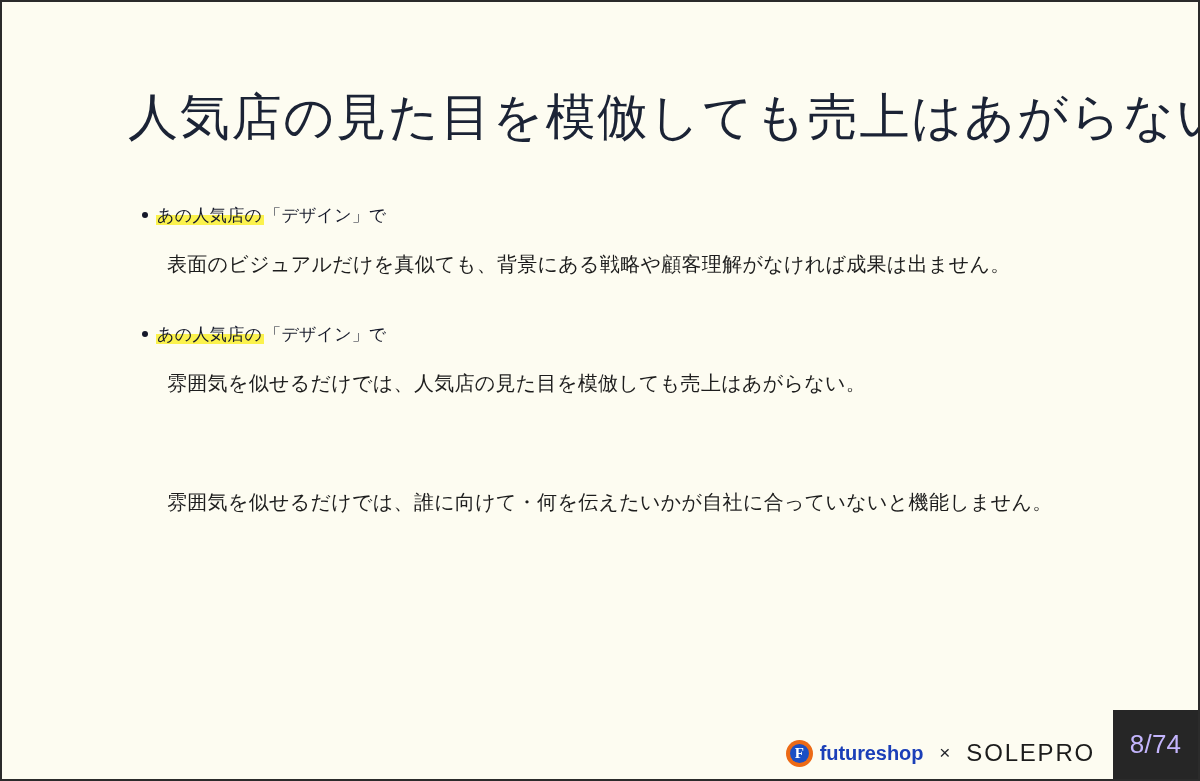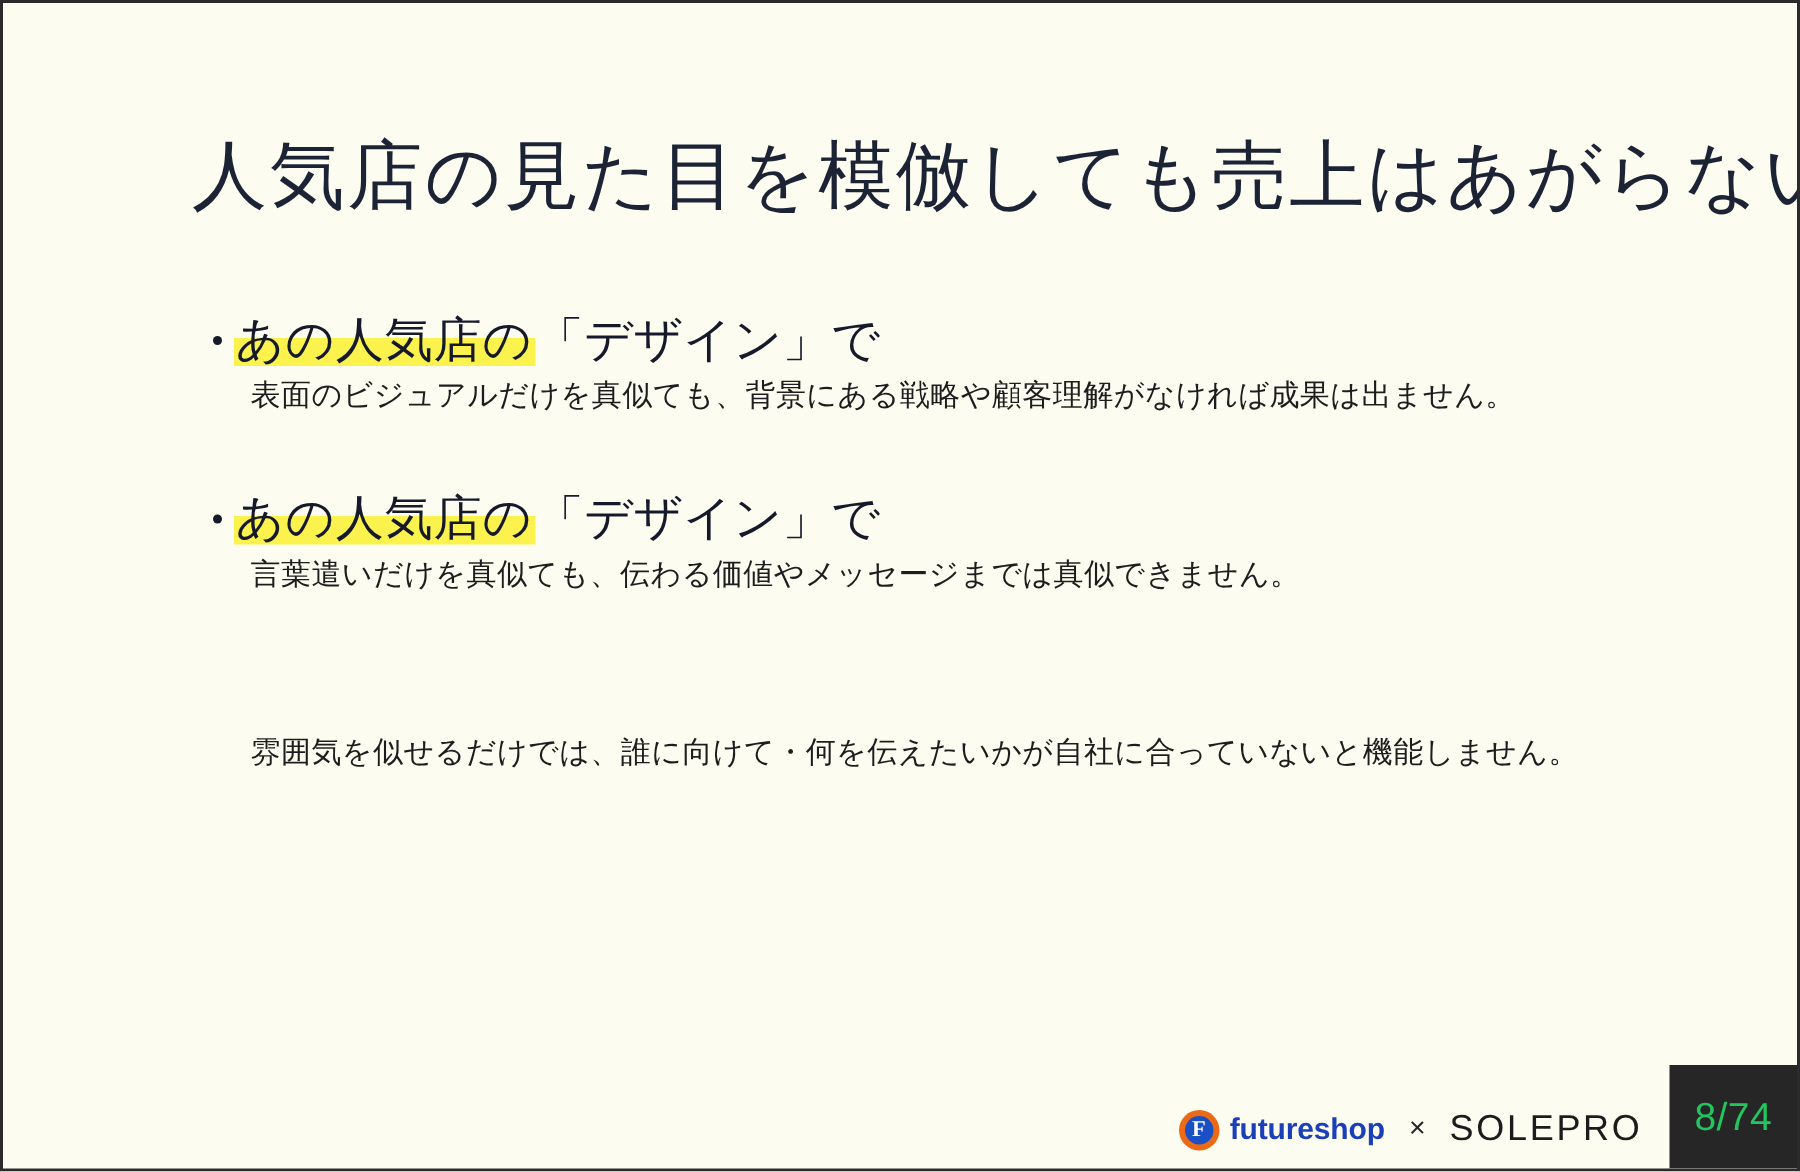--- a/index.html
+++ b/index.html
@@ -42,21 +42,21 @@
 
   .block {
     position: relative;
     height: 119px;
   }
 
   .block-head {
     position: absolute;
     left: 140px;
     top: 6px;
-    font-size: 32px;
+    font-size: 17px;
     line-height: 1.4;
     color: #15192a;
     letter-spacing: 0.02em;
     white-space: nowrap;
   }
 
   .bullet-dot {
     display: inline-block;
     vertical-align: middle;
     width: 6px;
@@ -160,21 +160,21 @@
     letter-spacing: 0.075em;
   }
 
   .page-badge {
     position: absolute;
     right: 0;
     bottom: 0;
     width: 85px;
     height: 69px;
     background: #262626;
-    color: #22c55e;
+    color: #c4b5fd;
     display: flex;
     align-items: center;
     justify-content: center;
     font-size: 26px;
     letter-spacing: 0.01em;
   }
 </style>
 </head>
 <body>
 
@@ -188,21 +188,21 @@
       <div class="block-head">
         <span class="bullet-dot"></span><span class="hl">あの人気店の</span><span class="head-rest">「デザイン」で</span>
       </div>
       <div class="block-body">表面のビジュアルだけを真似ても、背景にある戦略や顧客理解がなければ成果は出ません。</div>
     </div>
 
     <div class="block">
       <div class="block-head">
         <span class="bullet-dot"></span><span class="hl">あの人気店の</span><span class="head-rest">「デザイン」で</span>
       </div>
-      <div class="block-body">言葉遣いだけを真似ても、伝わる価値やメッセージまでは真似できません。</div>
+      <div class="block-body">雰囲気を似せるだけでは、人気店の見た目を模倣しても売上はあがらない。</div>
     </div>
 
     <div class="block">
       <div class="block-body">雰囲気を似せるだけでは、誰に向けて・何を伝えたいかが自社に合っていないと機能しません。</div>
     </div>
 
     <div class="block">
     </div>
 
   </div>

